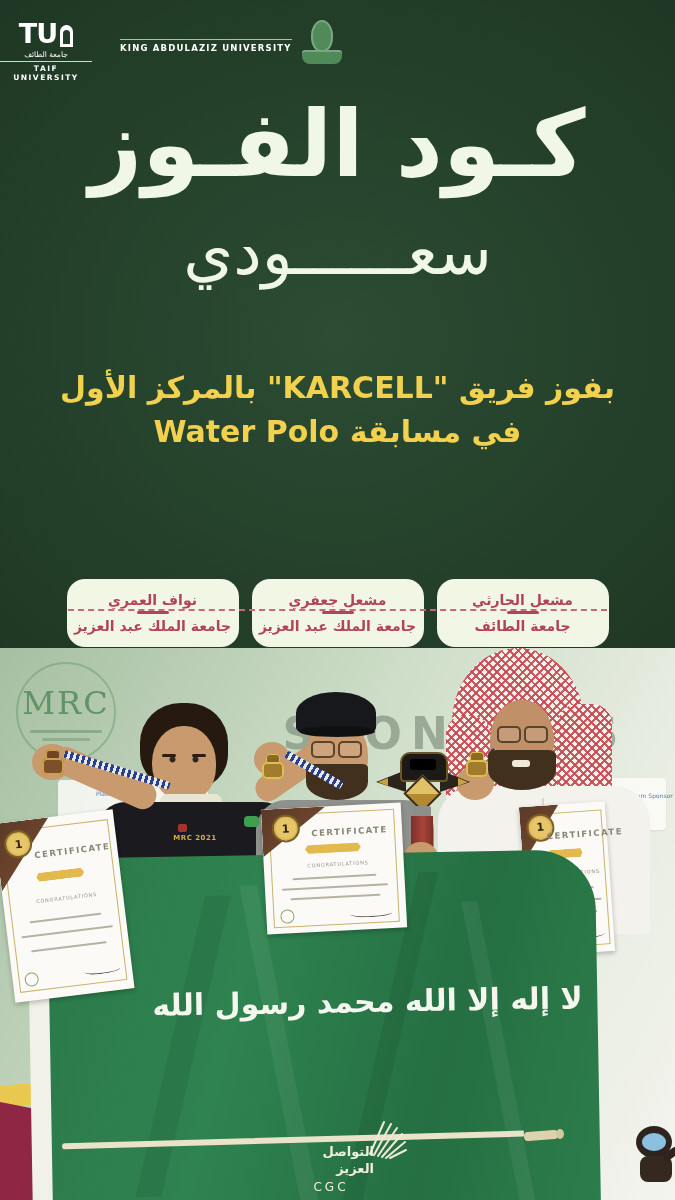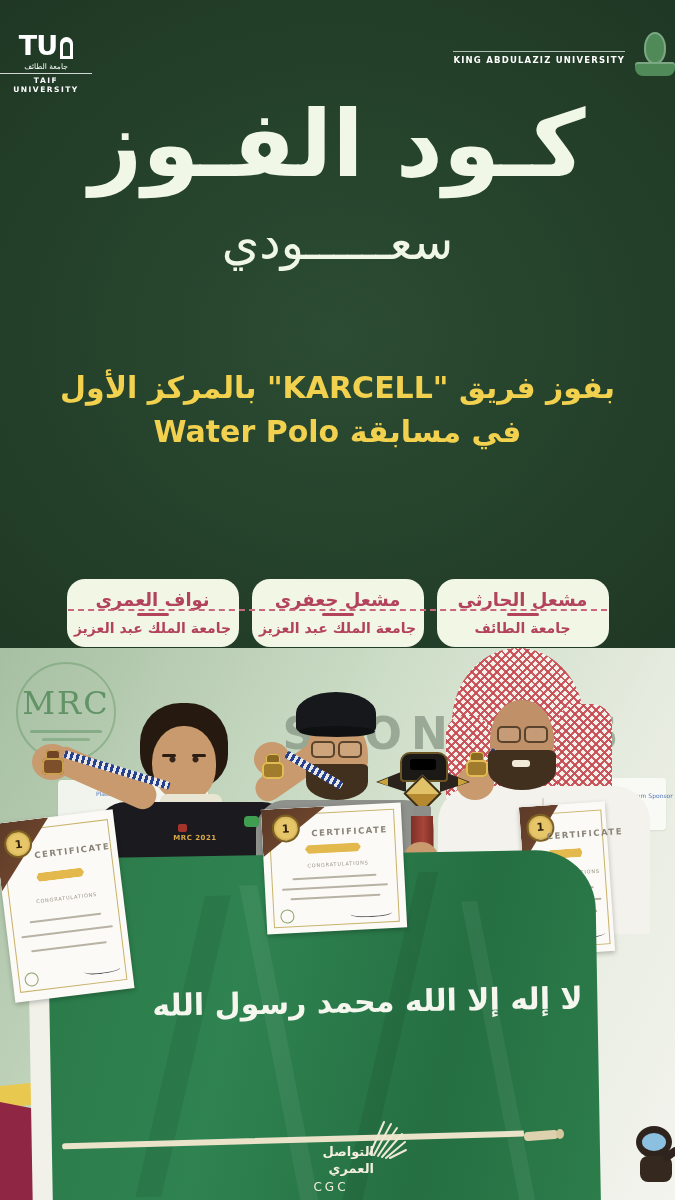--- a/index.html
+++ b/index.html
@@ -1,50 +1,50 @@
 <!DOCTYPE html>
 <html lang="ar"><head>
 <meta charset="utf-8">
 <style>
   html,body{margin:0;padding:0;background:#222;}
   .poster{position:relative;width:675px;height:1200px;overflow:hidden;
     background:radial-gradient(ellipse 120% 60% at 50% 28%, #2c4c33 0%, #223d28 45%, #182c1d 100%);
     font-family:"DejaVu Sans",sans-serif;color:#eef6e2;}
   .abs{position:absolute;}
   
-  .logos{position:absolute;top:32px;left:0;right:0;display:flex;justify-content:space-between;align-items:flex-start;gap:28px;}
+  .logos{position:absolute;top:20px;left:0;right:0;display:flex;justify-content:flex-start;align-items:flex-start;gap:28px;}
   .tu{width:92px;text-align:center;}
   .tu-top{display:flex;justify-content:center;align-items:flex-end;gap:3px;font-weight:bold;font-size:27px;line-height:1;color:#fff;letter-spacing:-1px;}
   .tu-arch{width:13px;height:22px;background:#fff;border-radius:7px 7px 0 0;position:relative;}
   .tu-arch::after{content:"";position:absolute;left:3px;top:5px;width:7px;height:14px;background:#22402a;border-radius:4px 4px 0 0;}
   .tu-ar{font-size:7.5px;color:#fff;margin-top:3px;letter-spacing:1px;}
   .tu-en{font-size:7.5px;color:#fff;font-weight:bold;letter-spacing:1.5px;border-top:1px solid rgba(255,255,255,.8);margin-top:2px;padding-top:2px;}
   .kau{display:flex;align-items:center;gap:10px;}
   .kau-text{text-align:center;}
   .kau-ar{font-size:16px;font-weight:bold;color:#fff;}
   .kau-en{font-size:8.5px;color:#fff;letter-spacing:1.2px;border-top:1px solid rgba(255,255,255,.65);margin-top:3px;padding-top:3px;font-weight:bold;}
   .kau-emblem{width:40px;height:48px;position:relative;}
   .kau-oval{position:absolute;left:9px;top:0;width:22px;height:32px;background:#4f8a58;border-radius:50% 50% 45% 45%;box-shadow:inset 0 0 0 2px rgba(255,255,255,.25);}
   .kau-base{position:absolute;left:0;top:30px;width:40px;height:14px;background:#4f8a58;border-radius:3px 3px 8px 8px;box-shadow:inset 0 2px 0 rgba(255,255,255,.25);}
   
   .title1{position:absolute;top:92px;left:0;right:0;text-align:center;direction:rtl;
     font-size:92px;font-weight:bold;line-height:1.15;color:#f0f7e6;}
   .title2{position:absolute;top:214px;left:0;right:0;text-align:center;direction:rtl;
-    font-size:48px;font-weight:400;line-height:1.2;color:#f0f7e6;}
+    font-size:64px;font-weight:400;line-height:1.2;color:#f0f7e6;}
   
   .subtitle{position:absolute;top:366px;left:20px;right:20px;text-align:center;direction:rtl;
     font-size:30px;font-weight:bold;line-height:1.47;color:#f2d14e;}
   .desc{position:absolute;top:482px;left:20px;right:20px;text-align:center;direction:rtl;
     font-size:25px;line-height:1.55;color:#edf3e8;}
   
   .winners{position:absolute;top:579px;left:0;right:0;display:flex;justify-content:center;gap:13px;}
   .dashline{position:absolute;top:30px;left:68px;right:68px;border-top:2px dashed #c9677c;z-index:2;}
   .card{position:relative;z-index:1;width:172px;height:68px;background:#f2f6e4;border-radius:18px;
     display:flex;flex-direction:column;align-items:center;justify-content:center;direction:rtl;}
-  .card .nm{font-size:18px;font-weight:bold;color:#b2435a;z-index:3;line-height:1;}
+  .card .nm{font-size:14px;font-weight:bold;color:#b2435a;z-index:3;line-height:1;}
   .card .bar{width:32px;height:3px;background:#b2435a;border-radius:2px;margin:4px 0 5px;z-index:3;}
   .card .uni{font-size:14px;font-weight:bold;color:#b2435a;z-index:3;line-height:1;}
   
   .photo{position:absolute;top:648px;left:0;right:0;bottom:0;overflow:hidden;
     background:linear-gradient(118deg,#a6bfa2 0%,#cdddc7 42%,#e7ece0 72%,#f3f4ee 100%);}
   .photo .abs{position:absolute;}
   .wm{left:2px;top:12px;width:140px;height:120px;z-index:1;}
   .wm-ring{position:absolute;left:14px;top:2px;width:96px;height:96px;border:2px solid rgba(100,150,100,.45);border-radius:50%;}
   .wm-txt{position:absolute;left:0;top:24px;width:128px;text-align:center;font-family:"DejaVu Serif",serif;font-size:32px;color:#629367;letter-spacing:2px;}
   .wm-b1{position:absolute;left:28px;top:70px;width:72px;height:3px;background:rgba(98,147,103,.55);border-radius:2px;}
@@ -372,19 +372,19 @@
           <line x1="6" y1="38" x2="20" y2="6"></line>
             <line x1="10" y1="39" x2="27" y2="8"></line>
           <line x1="14" y1="40" x2="33" y2="12"></line>
             <line x1="18" y1="41" x2="38" y2="18"></line>
           <line x1="22" y1="42" x2="41" y2="26"></line>
             <line x1="26" y1="42" x2="42" y2="34"></line>
         </g>
       </svg>
       <div class="cgc-ar">
         <div>التواصل</div>
-        <div>العمري</div>
+        <div>العزيز</div>
       </div>
       <div class="cgc-en">CGC</div>
     </div>
 
   </div>
 </div>
 
 </body></html>

